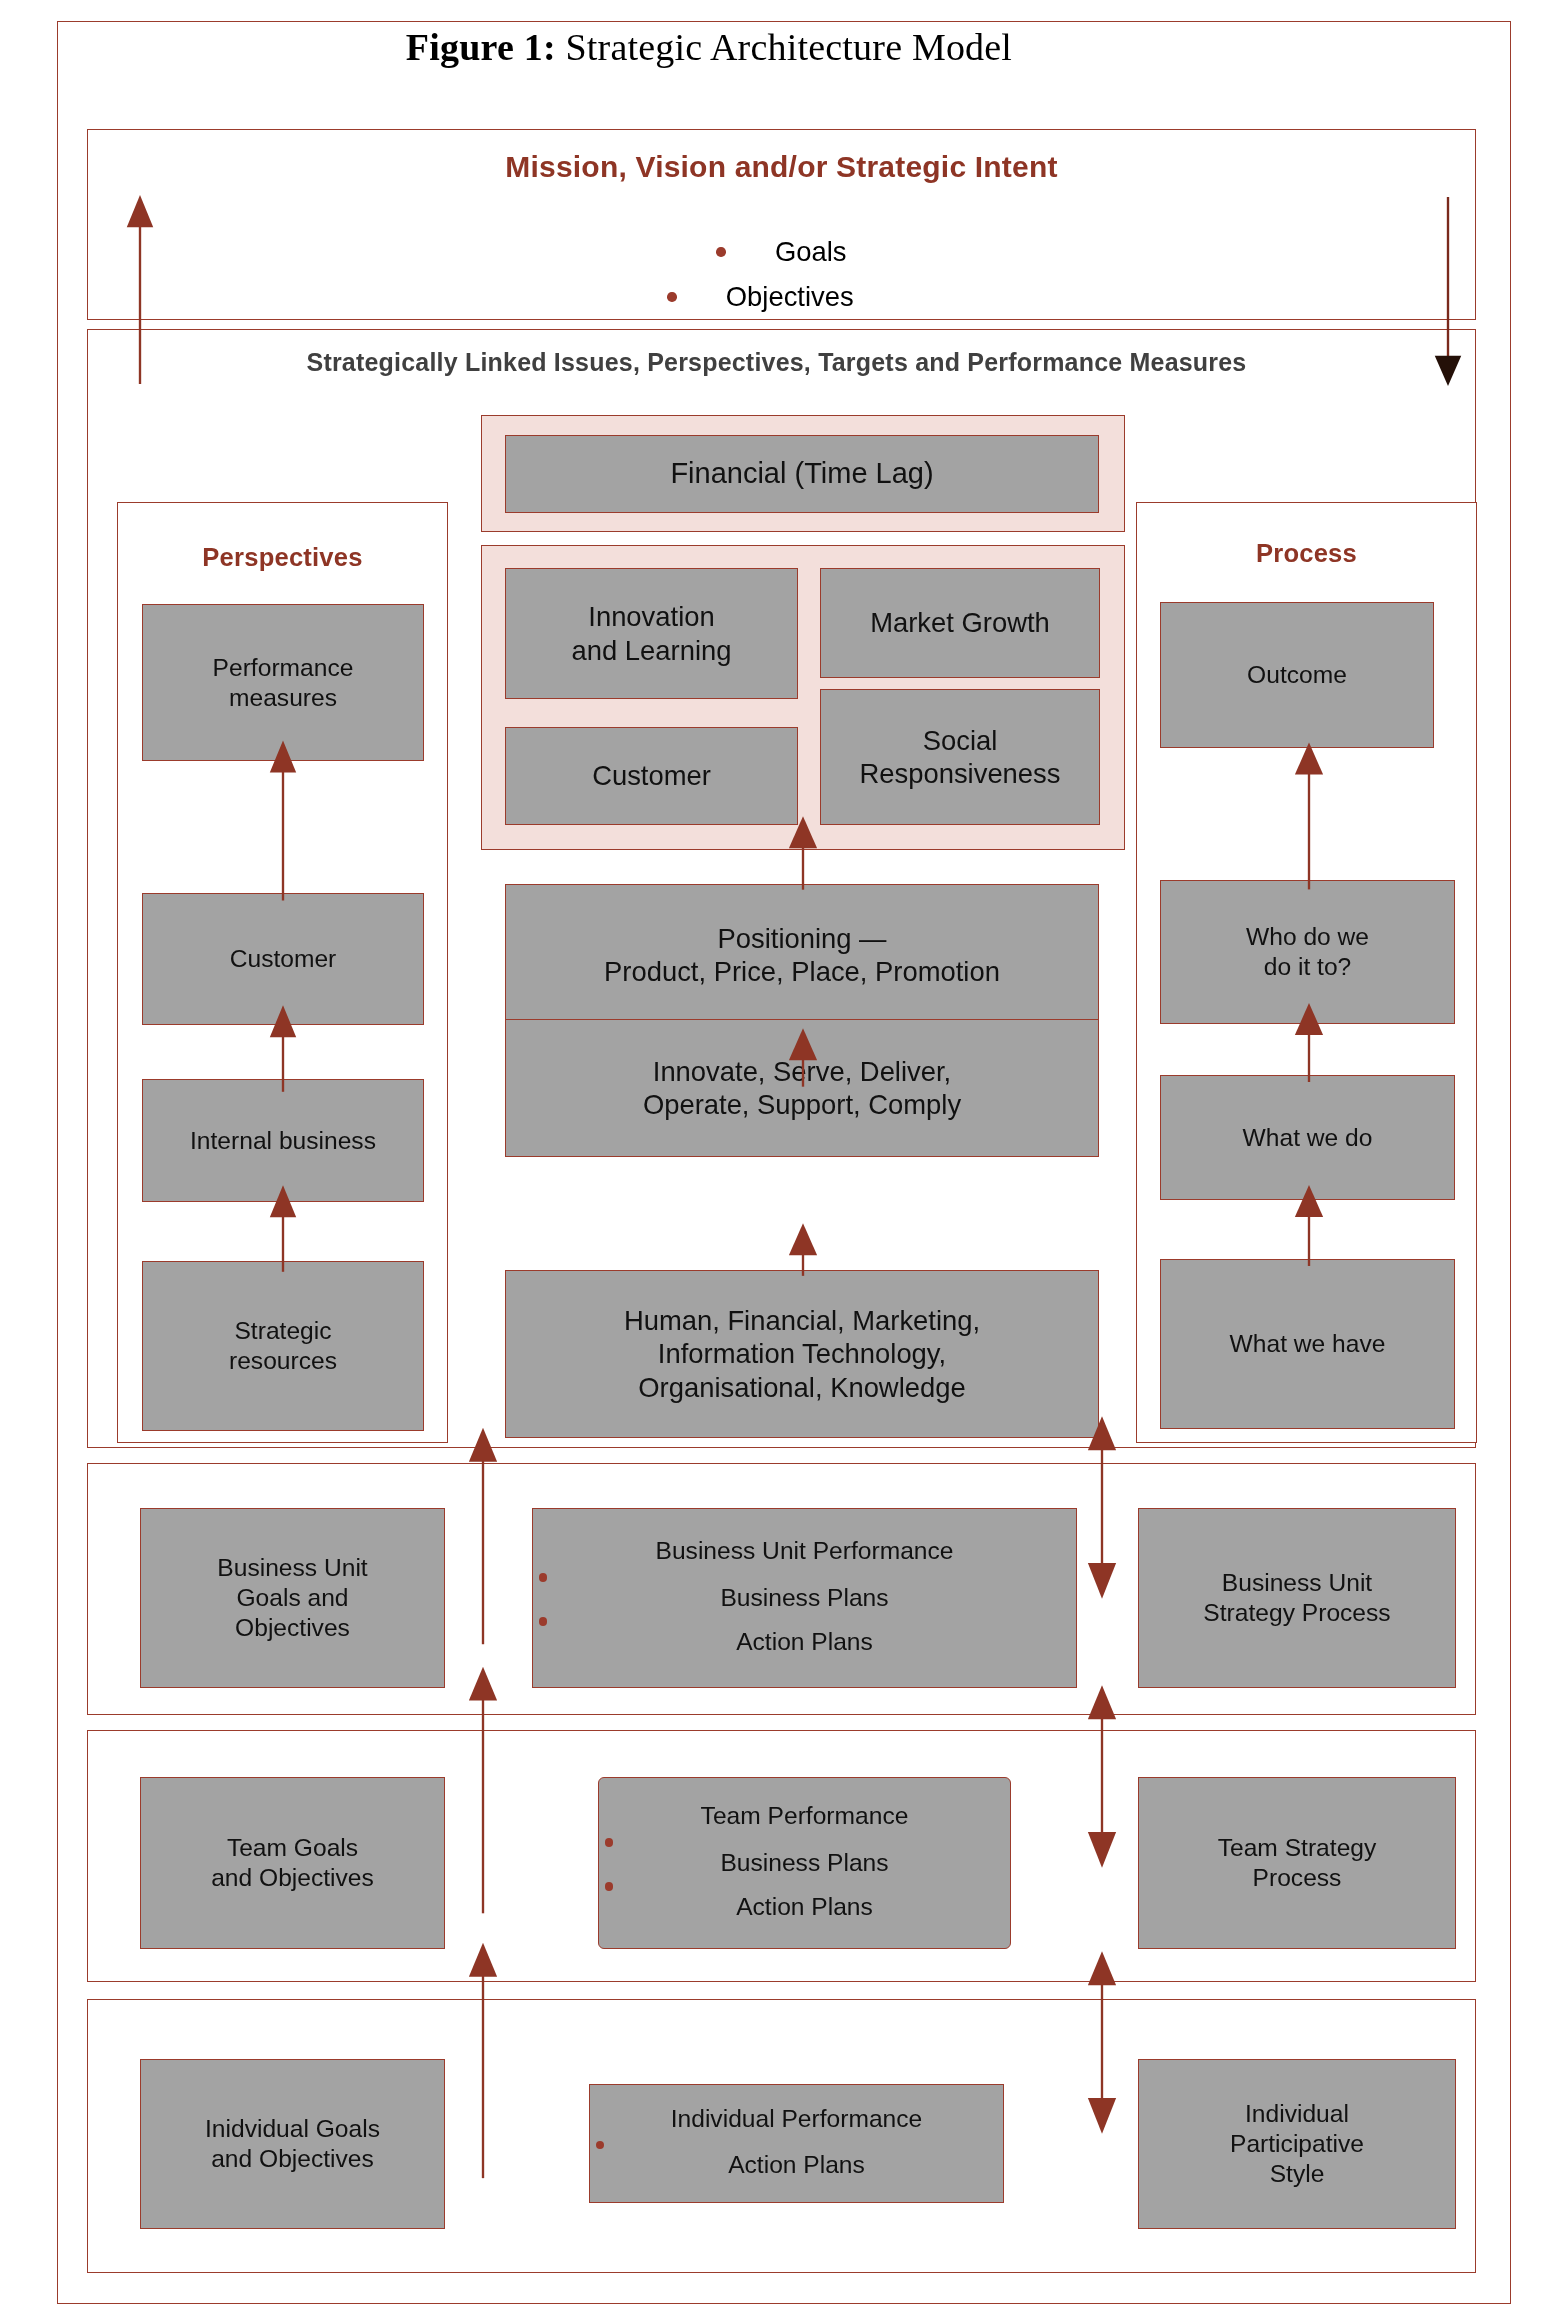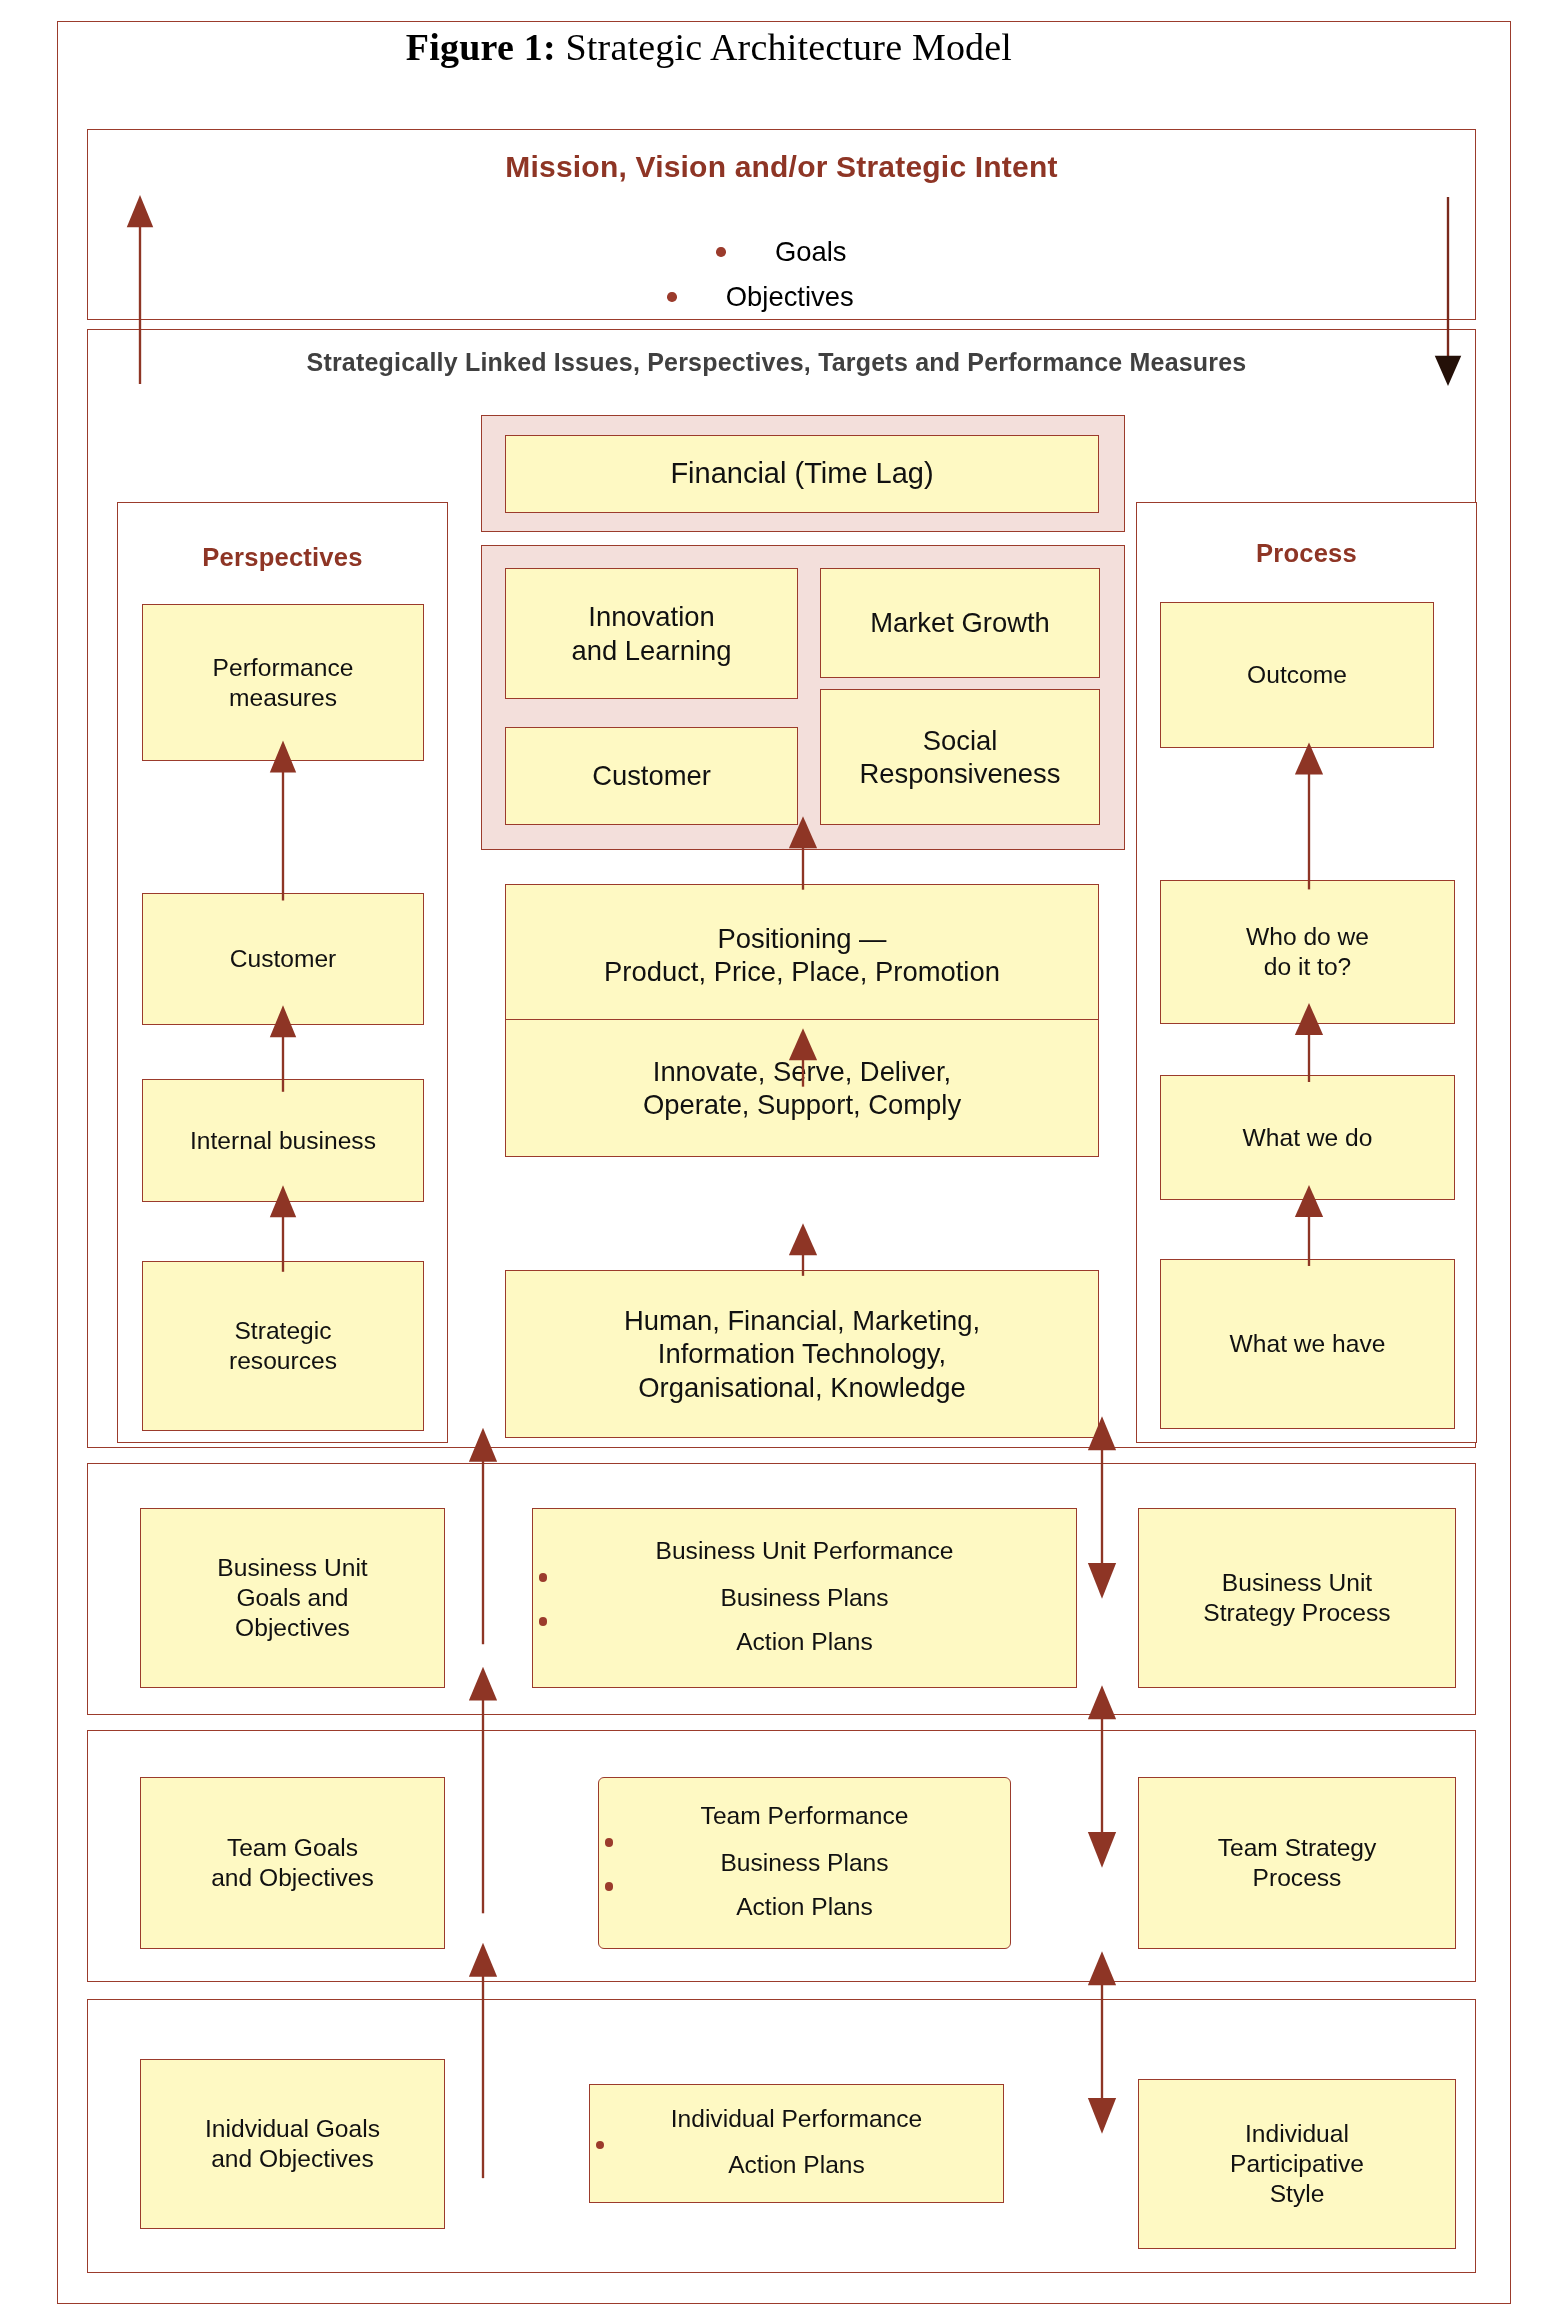--- a/index.html
+++ b/index.html
@@ -16,21 +16,21 @@
     position:absolute;left:0;top:24.6px;width:1418px;text-align:center;
     font-family:"Liberation Serif","DejaVu Serif",serif;
     font-size:38px;color:#000;letter-spacing:0.2px;
   }
   #fig-title b{font-weight:bold;}
 
   
   .frame{border:1.9px solid #9B3B2C;background:transparent;}
   .panel{border:1.9px solid #9B3B2C;background:#fff;}
   .box{
-    border:1.9px solid #9B3B2C;background:#fef9c3;
+    border:1.9px solid #9B3B2C;background:#a3a3a3;
     display:flex;align-items:center;justify-content:flex-end;
     text-align:center;font-size:24.6px;line-height:1.22;color:#111;
     padding:3.8px 5.7px;
   }
   .box span{display:block;width:100%;}
   .hdr{
     color:#8E3525;font-weight:bold;text-align:center;
     font-size:25.6px;letter-spacing:0.2px;
   }
   .hdr-big{
@@ -263,21 +263,21 @@
 <div class="abs box" style="left:589px;top:2084px;width:415px;height:119px;">
   <span class="blk">
     <span class="ttl">Individual  Performance</span>
     <span class="bullrow" style="padding-right:19px;">
       <span class="dot"></span>
       <span class="lbl">Action Plans</span>
     </span>
   </span>
 </div>
 
-<div class="abs box" style="left:1138px;top:2059px;width:318px;height:170px;margin-top:20px;">
+<div class="abs box" style="left:1138px;top:2059px;width:318px;height:170px;">
   <span>Individual<br>Participative<br>Style</span>
 </div>
 
 <svg class="arrow" style="left:467px;top:1427px;" width="32" height="218" viewBox="0 0 34 230">
   <line x1="17" y1="32" x2="17" y2="230" stroke="#8E3525" stroke-width="2.5"></line>
   <polygon points="2,36 32,36 17,0" fill="#8E3525"></polygon>
 </svg>
 <svg class="arrow" style="left:467px;top:1666px;" width="32" height="248" viewBox="0 0 34 262">
   <line x1="17" y1="32" x2="17" y2="262" stroke="#8E3525" stroke-width="2.5"></line>
   <polygon points="2,36 32,36 17,0" fill="#8E3525"></polygon>

